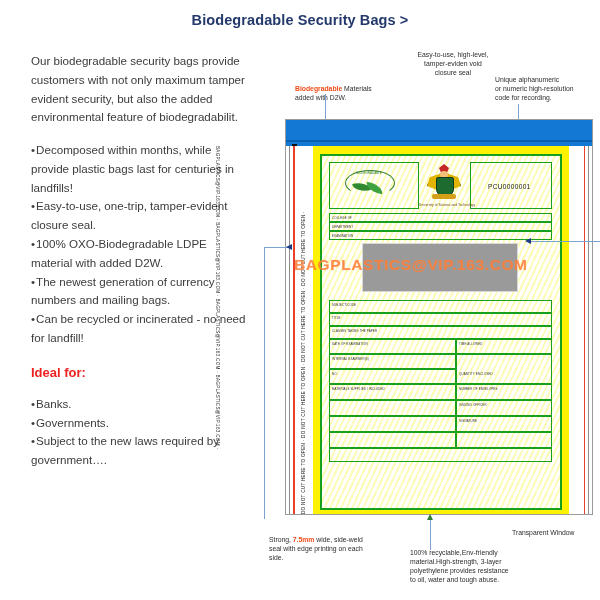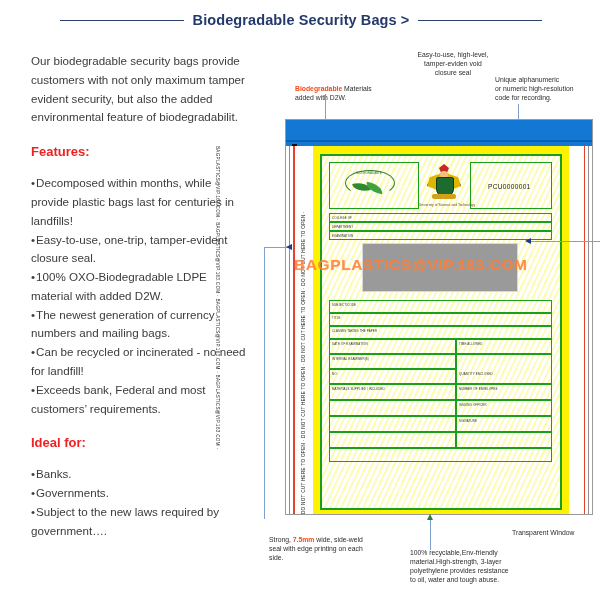--- a/index.html
+++ b/index.html
@@ -6,21 +6,21 @@
   body{
     width:600px;height:600px;
     background:#ffffff;
     font-family:"Liberation Sans", sans-serif;
     overflow:hidden;
     position:relative;
   }
   
   #header{
     position:absolute;left:0;top:6px;width:600px;height:28px;
-    display:flex;align-items:center;justify-content:center;
+    display:flex;align-items:center;justify-content:center;flex-direction:column;
   }
   #header .rule{flex:1;height:1px;background:#2b3f6b;}
   #header .rule.left{margin-right:9px;}
   #header .rule.right{margin-left:9px;}
   #header .rule.left{margin-left:60px;}
   #header .rule.right{margin-right:58px;}
   #page-title{
     font-size:14.5px;font-weight:bold;color:#24396b;white-space:nowrap;
     letter-spacing:.1px;
   }
@@ -179,29 +179,27 @@
 
 <div id="header">
   <div class="rule left"></div>
   <div id="page-title">Biodegradable Security Bags &gt;</div>
   <div class="rule right"></div>
 </div>
 
 <div id="copy">
   <p class="para">Our biodegradable security bags provide customers with not only maximum tamper evident security, but also the added environmental feature of biodegradabilit.</p>
 
-  <div class="heading">Features:</div>
 
   <ul>
     <li>Decomposed within months, while provide plastic bags last for centuries in landfills!</li>
     <li>Easy-to-use, one-trip, tamper-evident closure seal.</li>
     <li>100% OXO-Biodegradable LDPE material with added D2W.</li>
     <li>The newest generation of currency numbers and mailing bags.</li>
     <li>Can be recycled or incinerated - no need for landfill!</li>
-    <li>Exceeds bank, Federal and most customers’ requirements.</li>
   </ul>
 
   <div class="heading">Ideal for:</div>
 
   <ul class="tight">
     <li>Banks.</li>
     <li>Governments.</li>
     <li>Subject to the new laws required by government….</li>
   </ul>
 </div>

